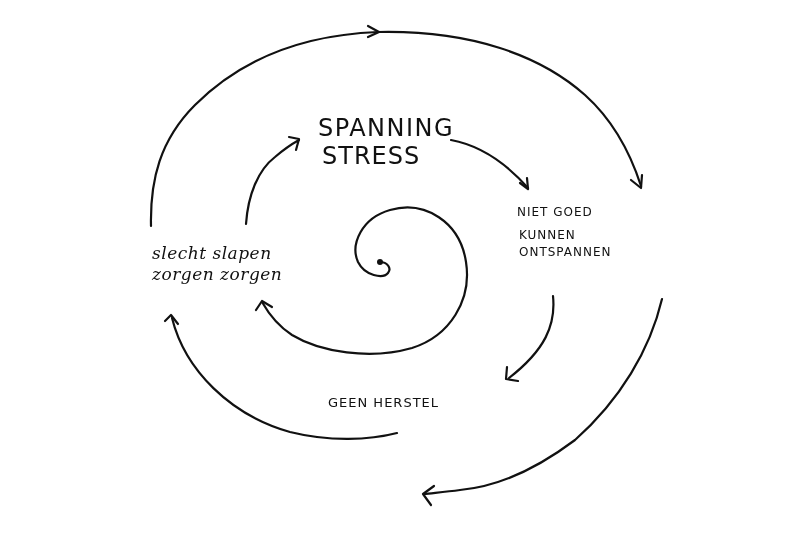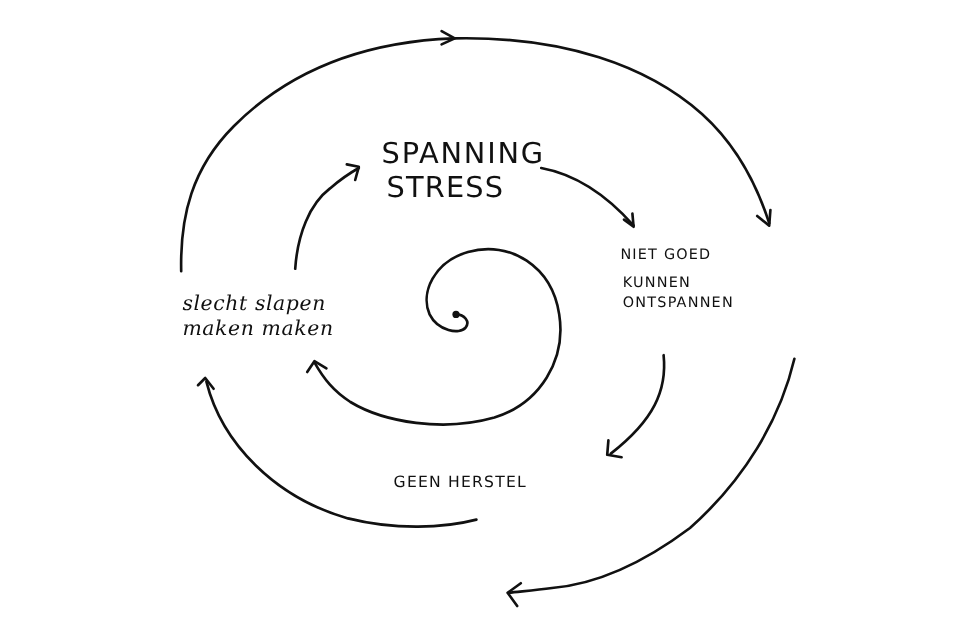--- a/index.html
+++ b/index.html
@@ -101,14 +101,14 @@
   <span class="line" style="margin-left:2px; margin-top:11px;">KUNNEN</span>
   <span class="line" style="margin-left:2px; margin-top:5px;">ONTSPANNEN</span>
 </div>
 
 <div class="label caps" style="left:328px; top:396px; font-size:13px;">
   <span class="line">GEEN HERSTEL</span>
 </div>
 
 <div class="label script" style="left:152px; top:245px; font-size:17px;">
   <span class="line">slecht slapen</span>
-  <span class="line" style="margin-top:4px;">maken maken</span>
+  <span class="line" style="margin-top:4px;">zorgen zorgen</span>
 </div>
 
 </body></html>

